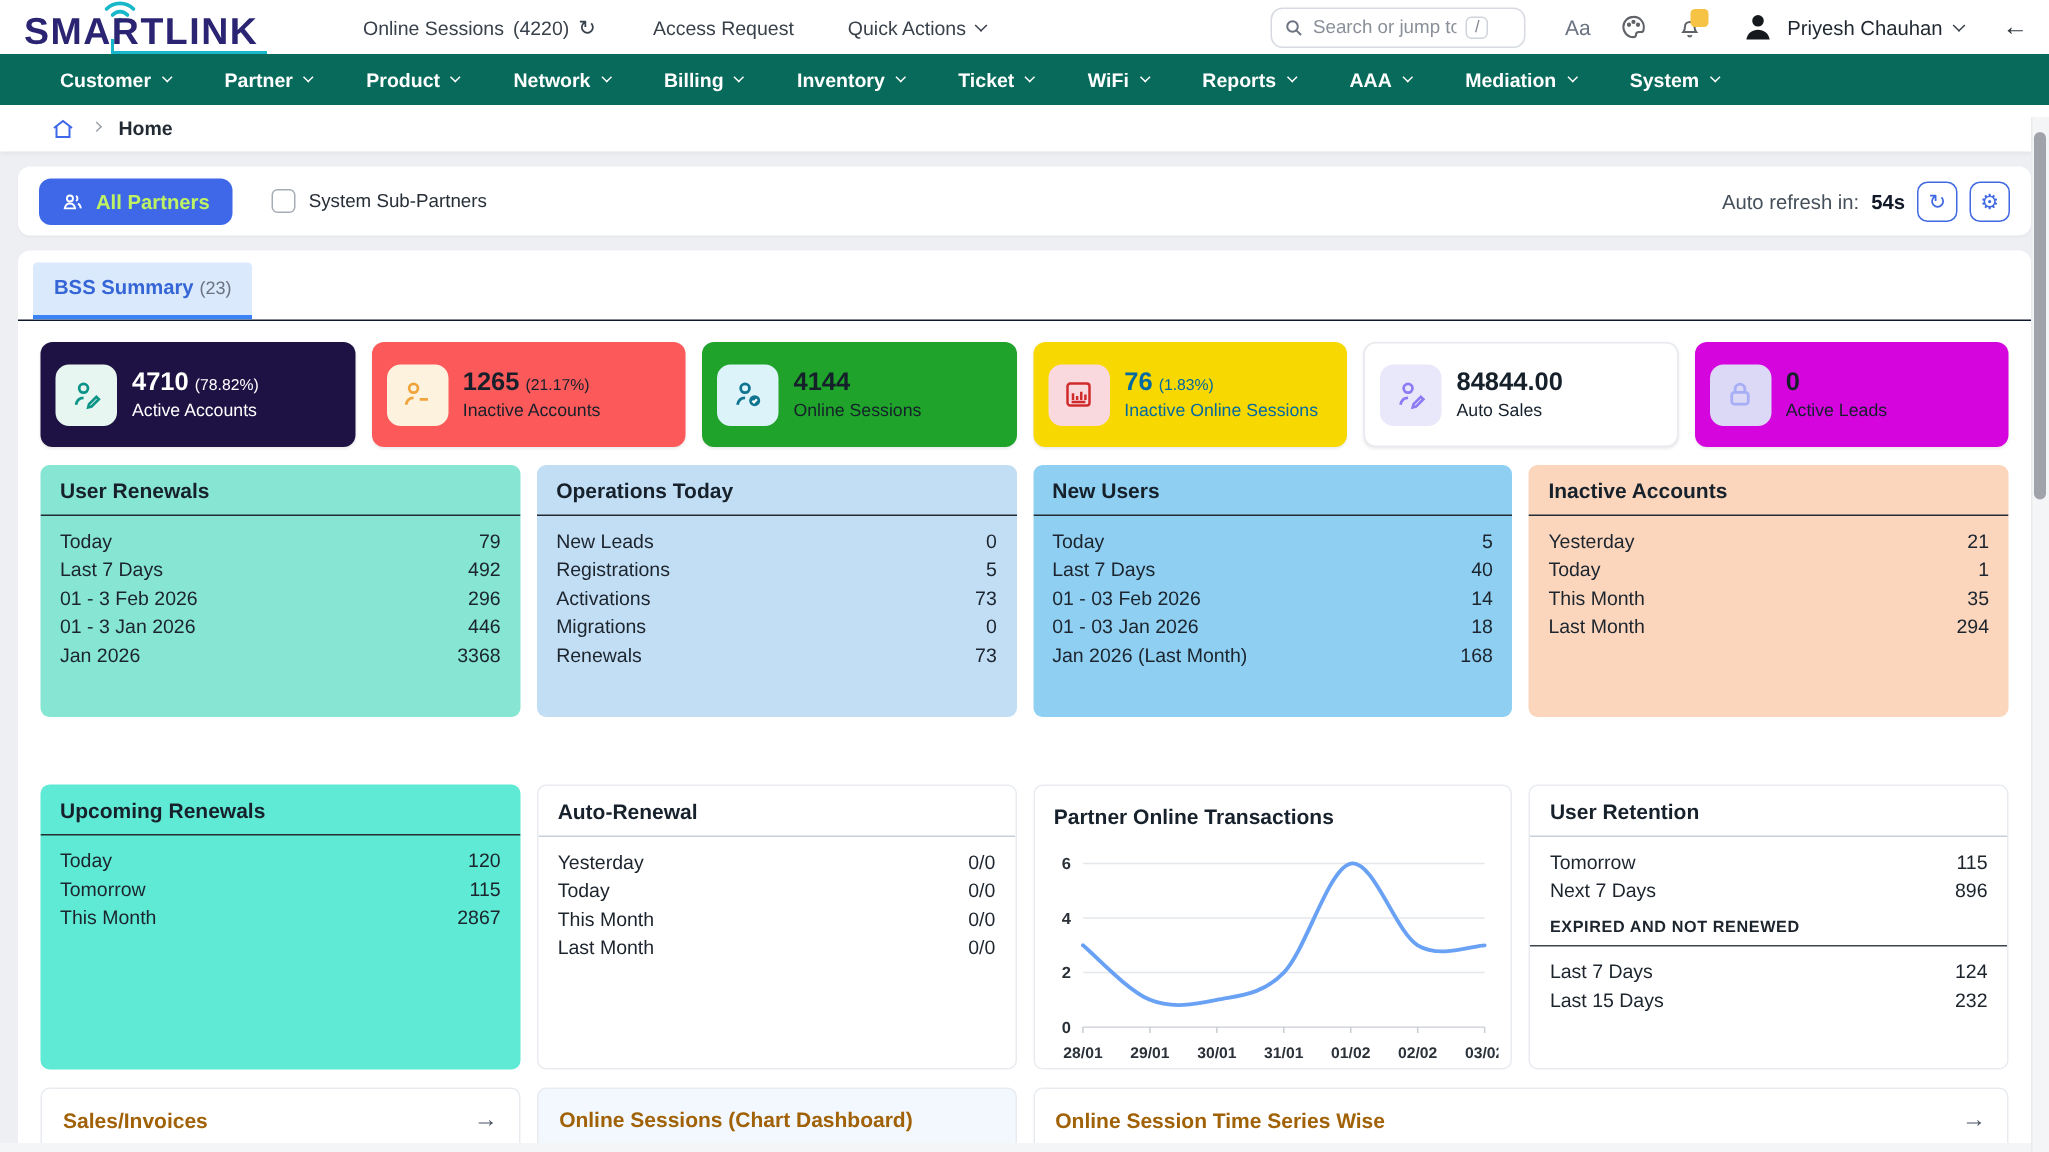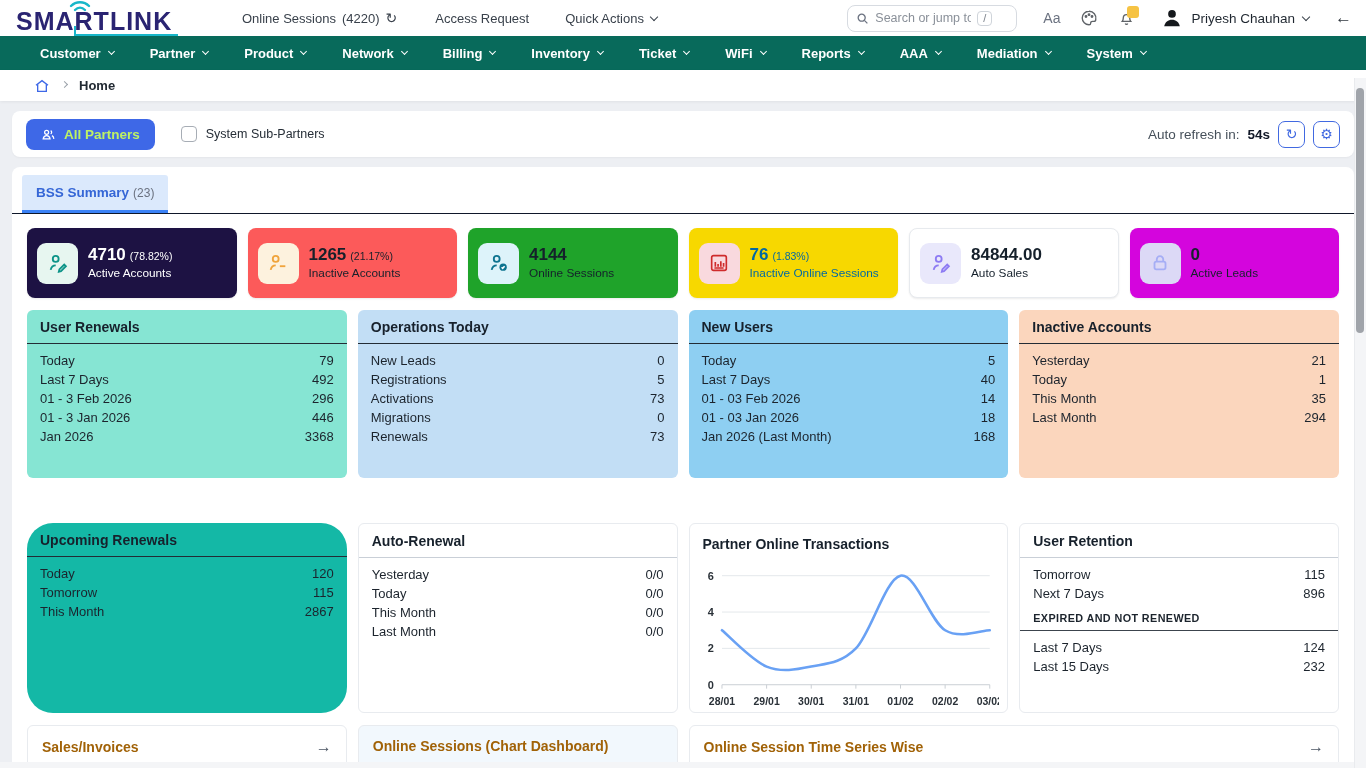--- a/index.html
+++ b/index.html
@@ -412,21 +412,21 @@
               </div>
             <div class="prow">
                 <span>Last Month</span>
                 <span>294</span>
               </div>
           </div>
         </div>
       </div>
 
       <div class="pgrid gap-big">
-        <div class="panel colored h190" style="background: #14b8a6; border-radius: 26px;">
+        <div class="panel colored h190" style="background: #5eead4;">
           <div class="p-head dark-line">Upcoming Renewals</div>
           <div class="p-body">
             <div class="prow">
                 <span>Today</span>
                 <span>120</span>
               </div>
             <div class="prow">
                 <span>Tomorrow</span>
                 <span>115</span>
               </div>

